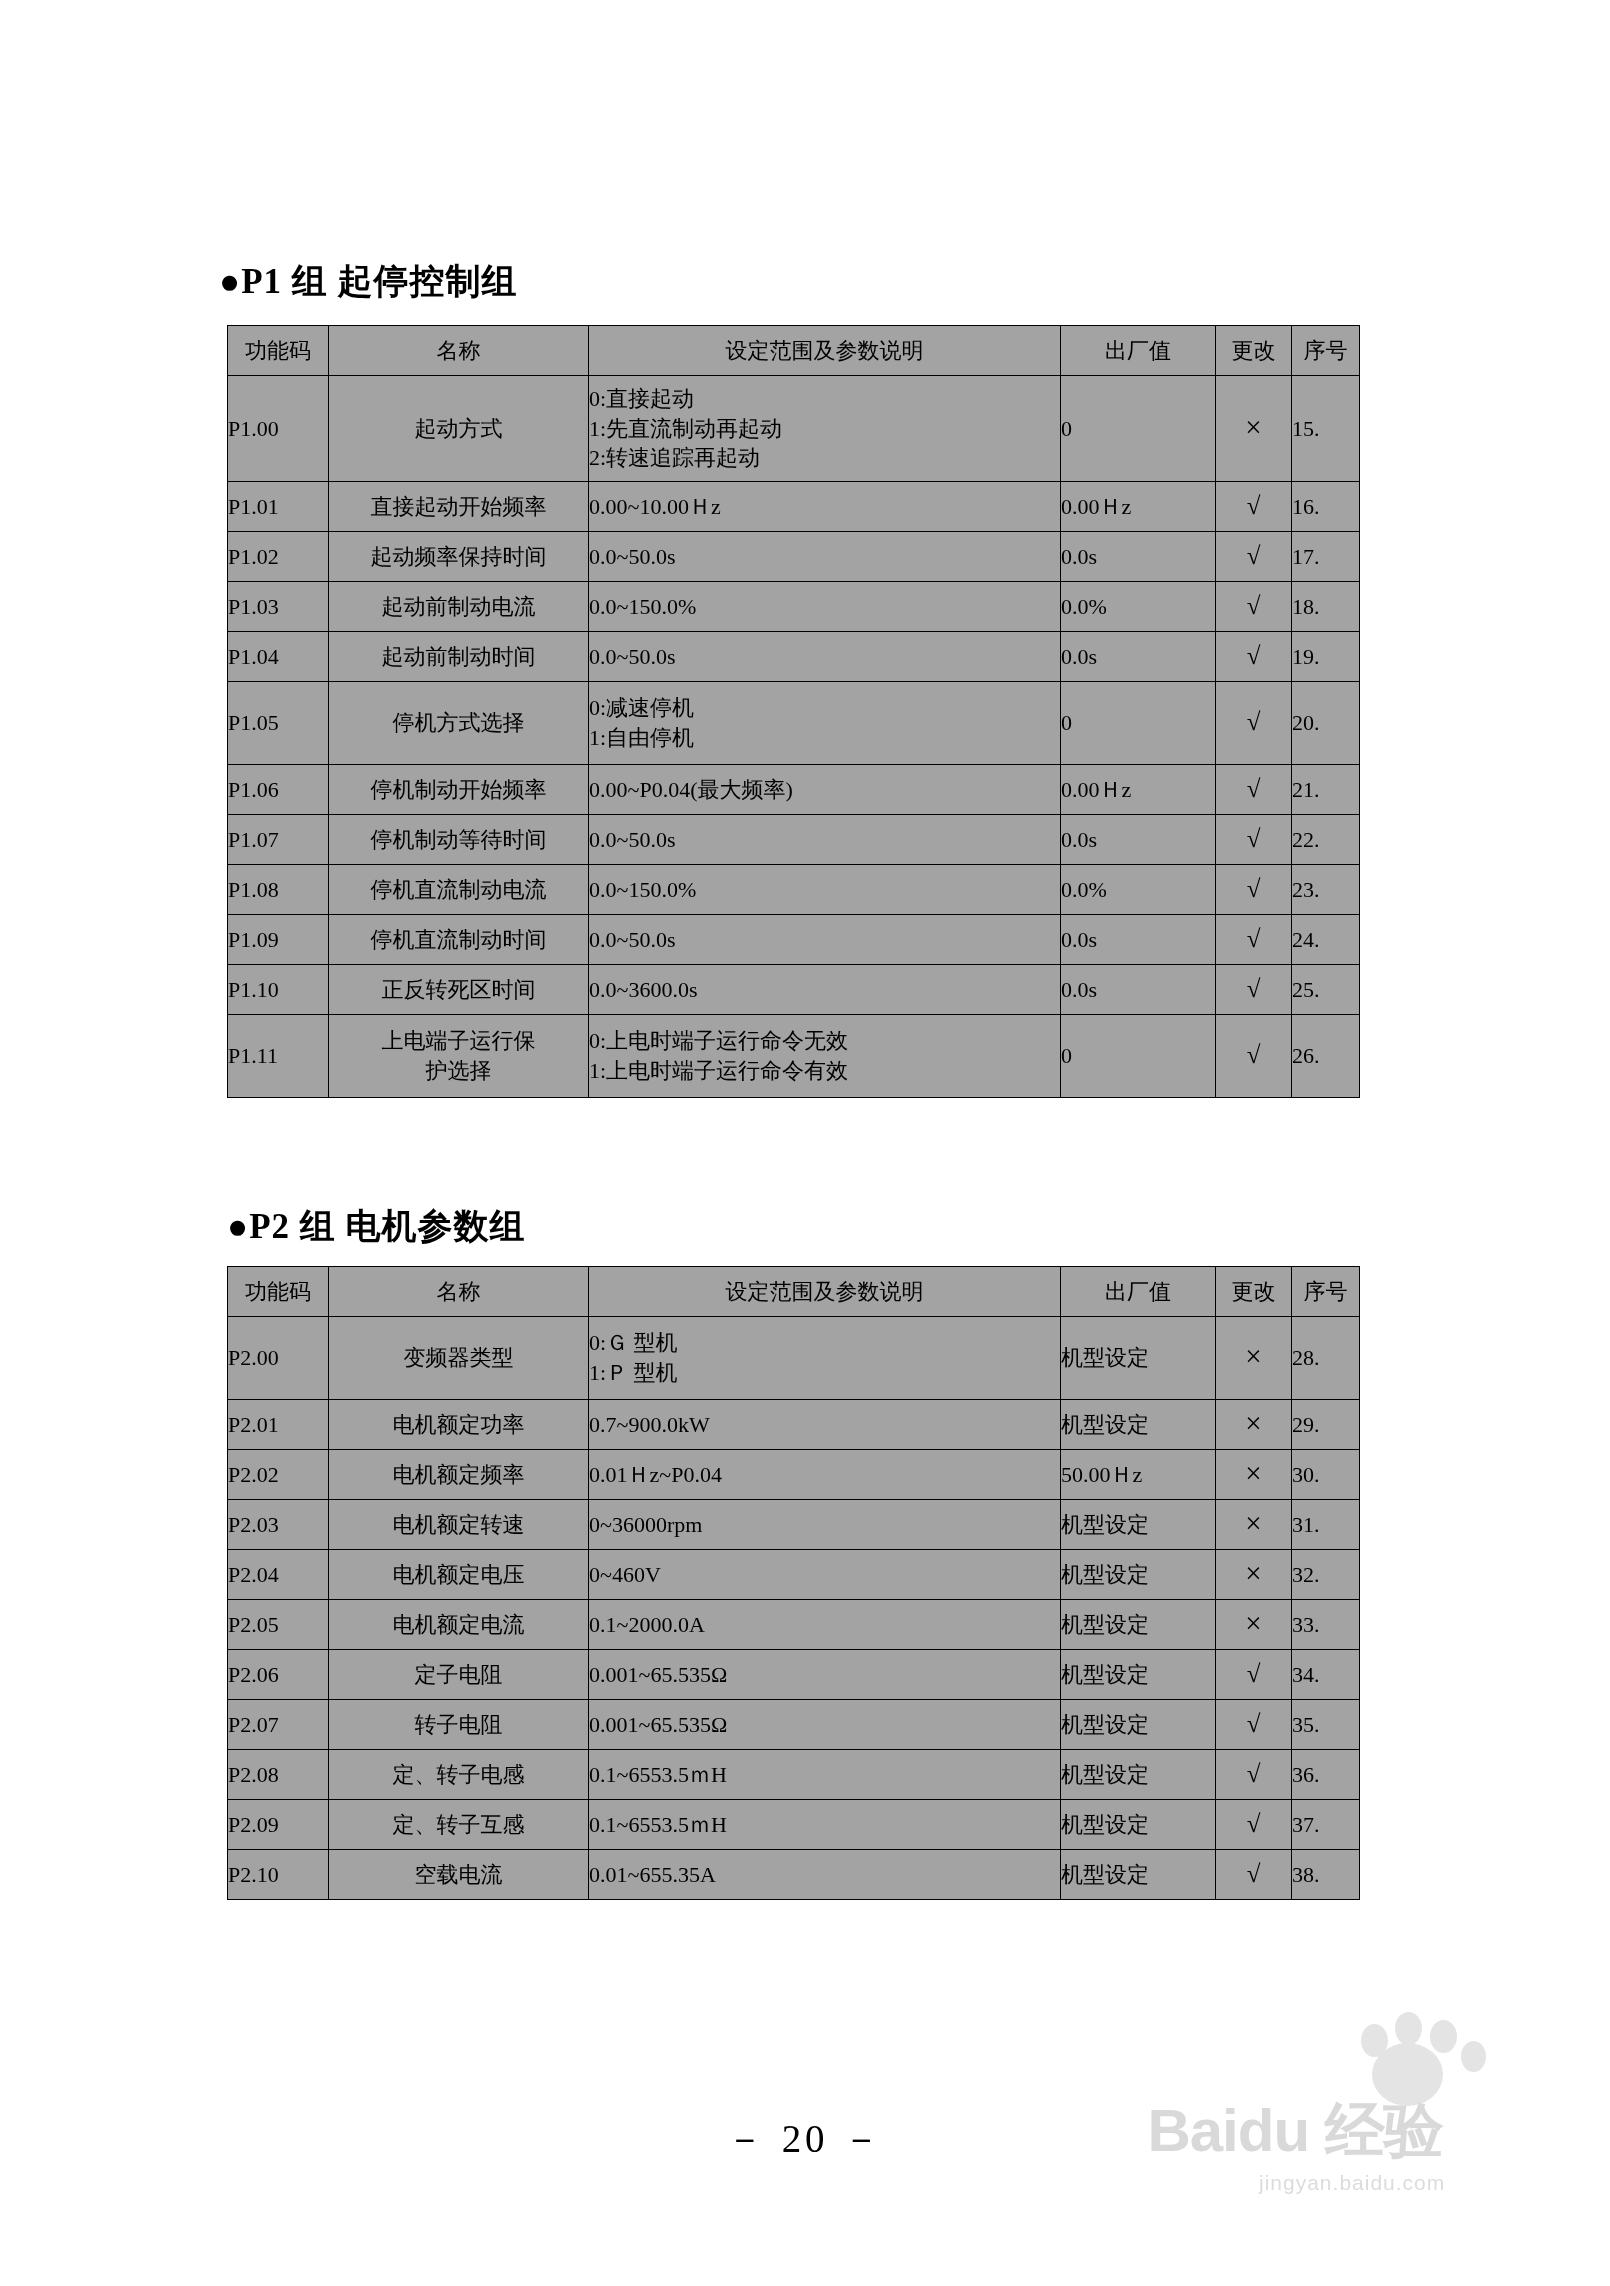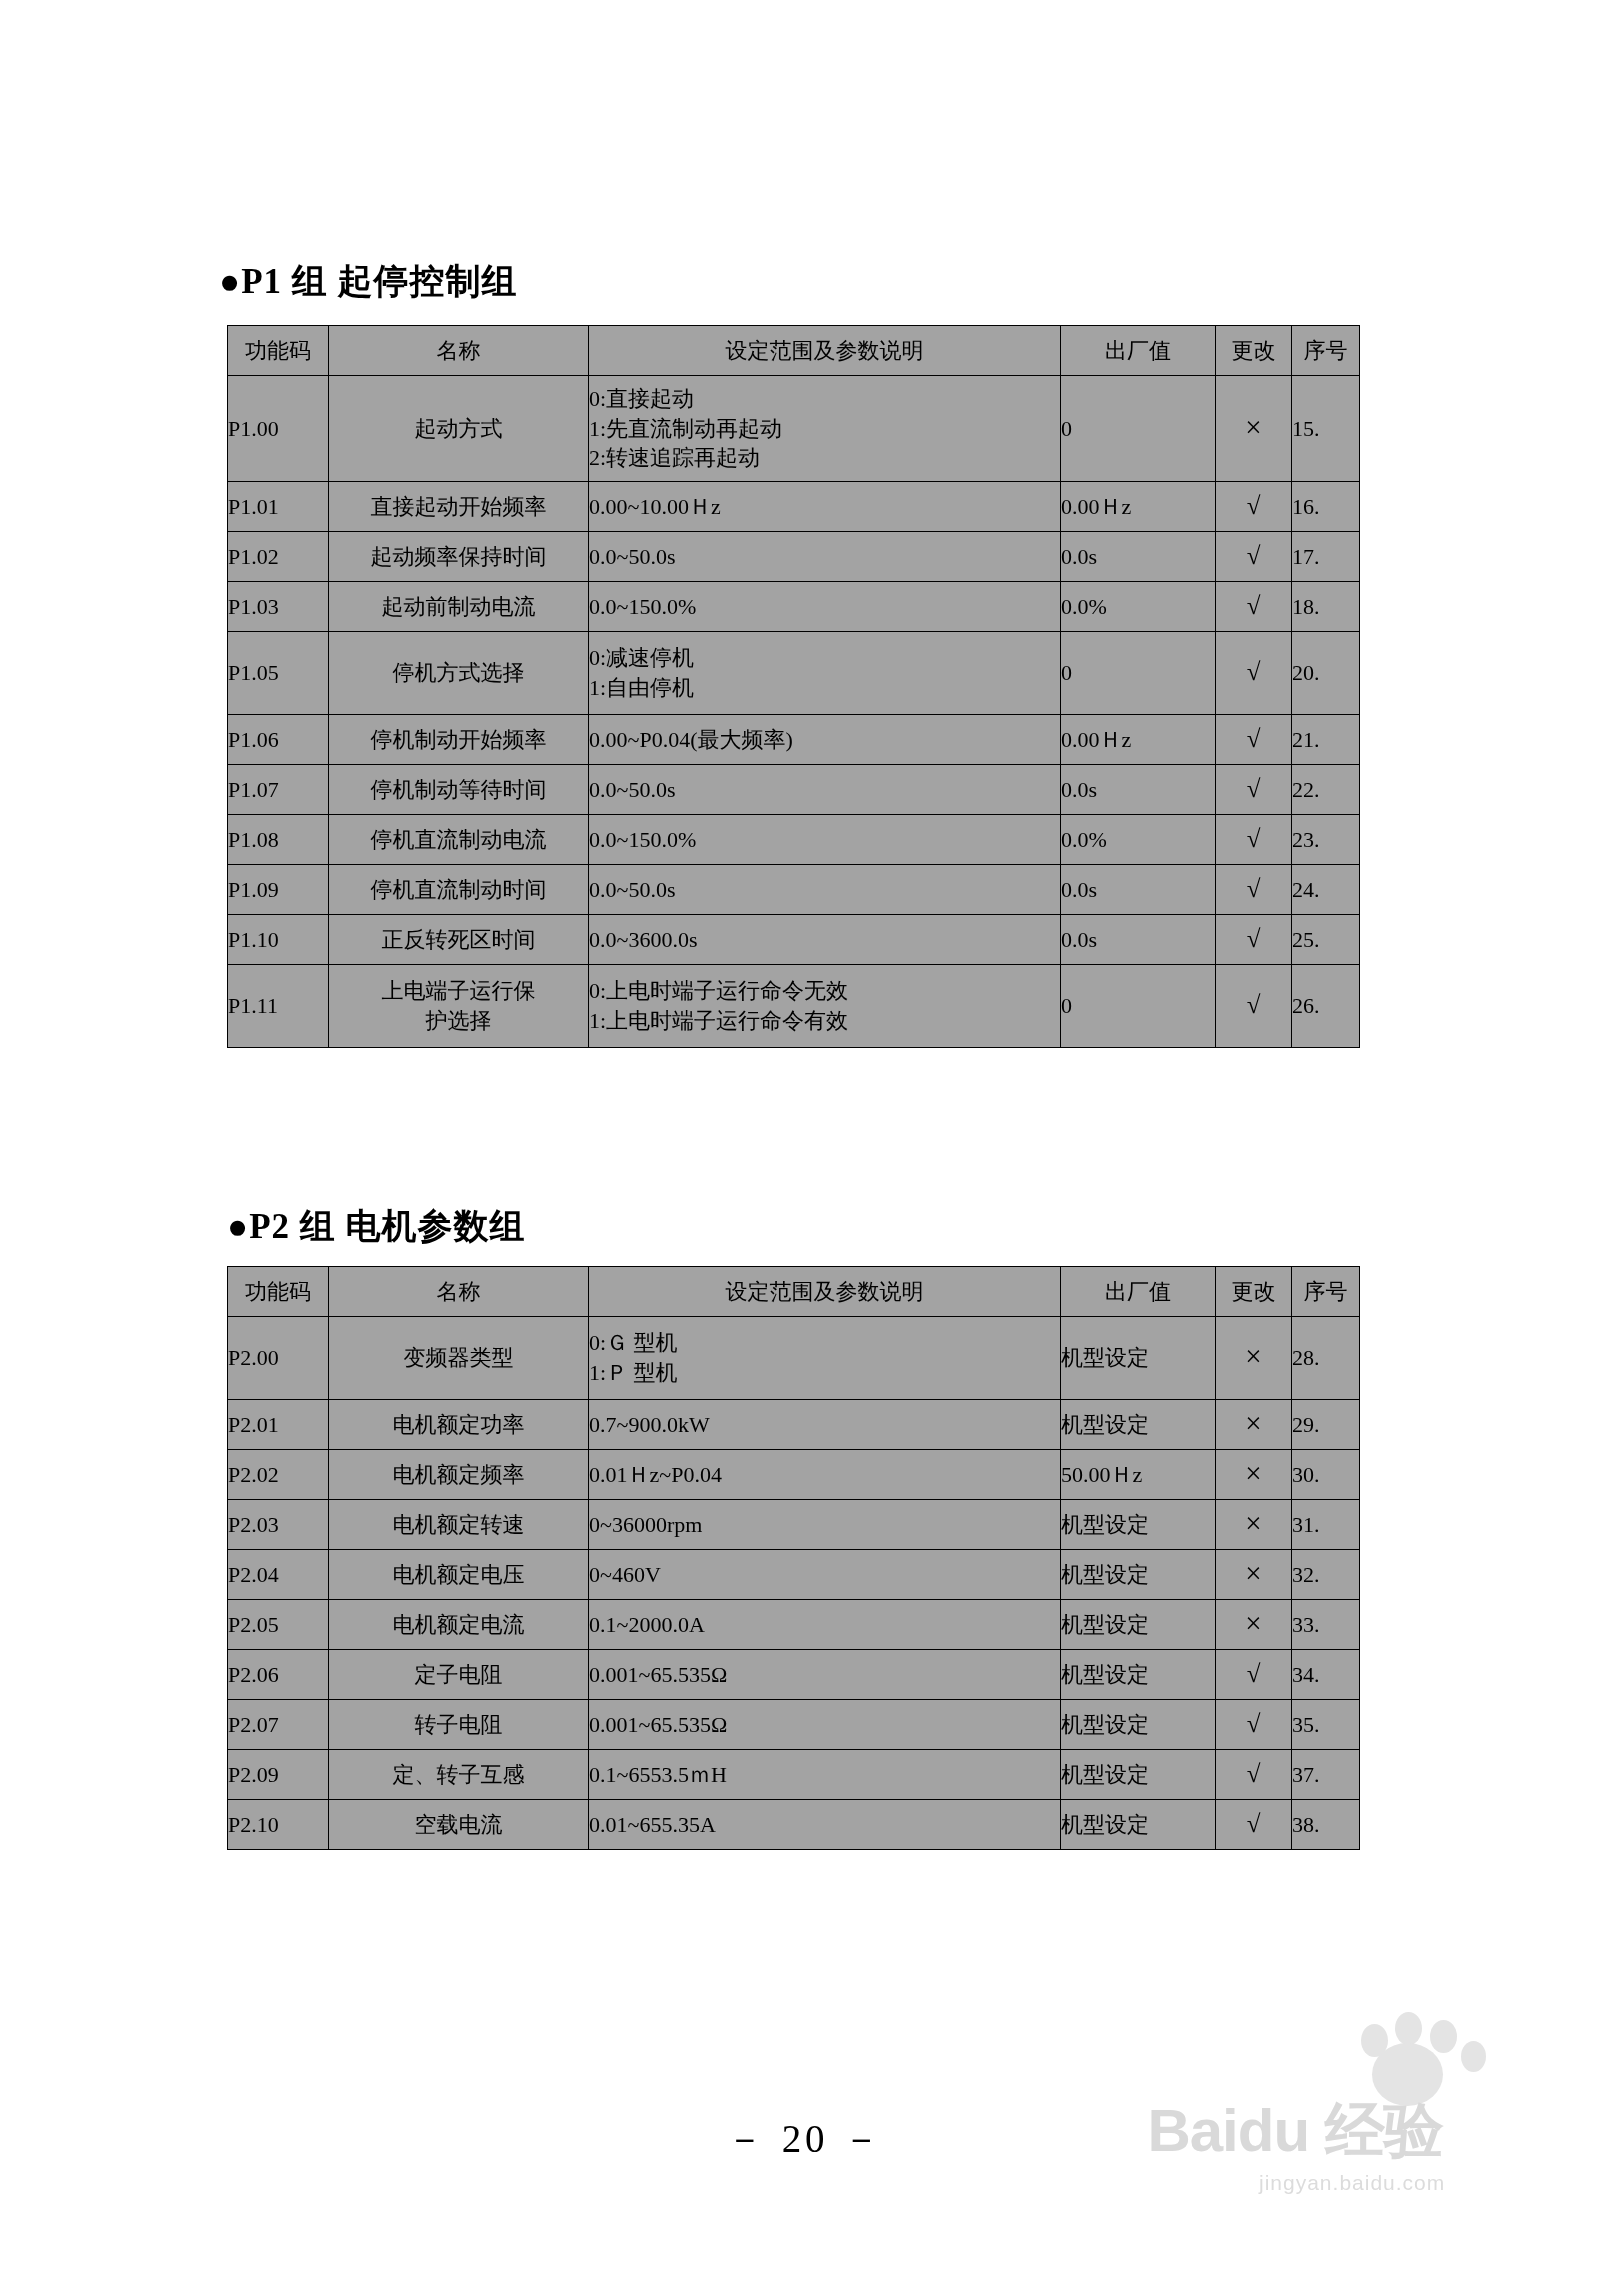--- a/index.html
+++ b/index.html
@@ -231,20 +231,38 @@
             <span class="multi">0.0~150.0%</span>
           </td>
           <td class="c-factory">
             <span class="multi">0.0%</span>
           </td>
           <td class="c-change"><span class="mark">√</span></td>
           <td class="c-index">
             <span class="multi">18.</span>
           </td>
         </tr>
+        <tr class="row-h">
+          <td class="c-code">
+            <span class="multi">P1.04</span>
+          </td>
+          <td class="c-name">
+            <span class="multi">起动前制动时间</span>
+          </td>
+          <td class="c-range">
+            <span class="multi">0.0~50.0s</span>
+          </td>
+          <td class="c-factory">
+            <span class="multi">0.0s</span>
+          </td>
+          <td class="c-change"><span class="mark">√</span></td>
+          <td class="c-index">
+            <span class="multi">19.</span>
+          </td>
+        </tr>
         <tr class="row-h2">
           <td class="c-code">
             <span class="multi">P1.05</span>
           </td>
           <td class="c-name">
             <span class="multi">停机方式选择</span>
           </td>
           <td class="c-range">
             <span class="multi">0:减速停机
 1:自由停机</span>
@@ -524,20 +542,38 @@
           <td class="c-factory">
             <span class="multi">机型设定</span>
           </td>
           <td class="c-change"><span class="mark">√</span></td>
           <td class="c-index">
             <span class="multi">35.</span>
           </td>
         </tr>
         <tr class="row-h">
           <td class="c-code">
+            <span class="multi">P2.08</span>
+          </td>
+          <td class="c-name">
+            <span class="multi">定、转子电感</span>
+          </td>
+          <td class="c-range">
+            <span class="multi">0.1~6553.5ｍH</span>
+          </td>
+          <td class="c-factory">
+            <span class="multi">机型设定</span>
+          </td>
+          <td class="c-change"><span class="mark">√</span></td>
+          <td class="c-index">
+            <span class="multi">36.</span>
+          </td>
+        </tr>
+        <tr class="row-h">
+          <td class="c-code">
             <span class="multi">P2.09</span>
           </td>
           <td class="c-name">
             <span class="multi">定、转子互感</span>
           </td>
           <td class="c-range">
             <span class="multi">0.1~6553.5ｍH</span>
           </td>
           <td class="c-factory">
             <span class="multi">机型设定</span>

